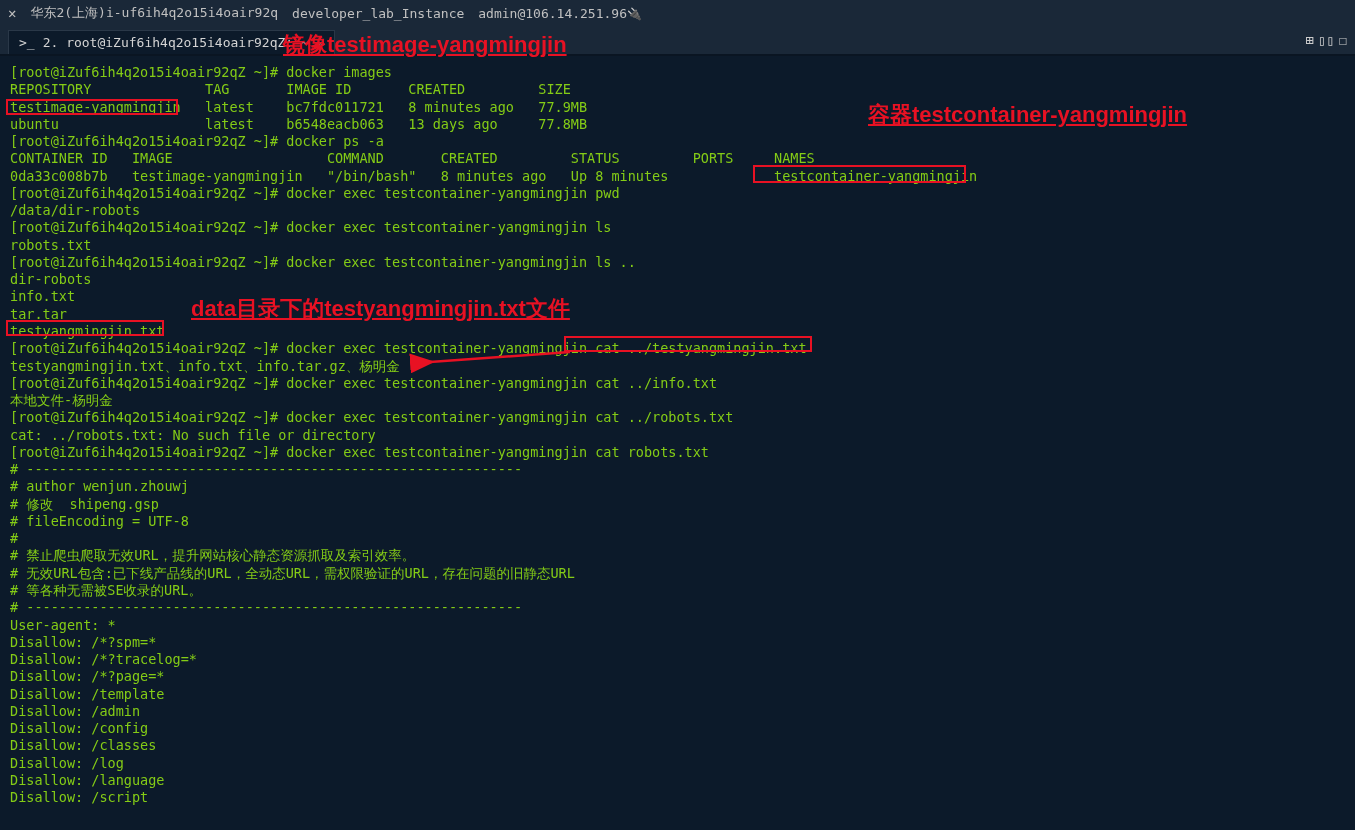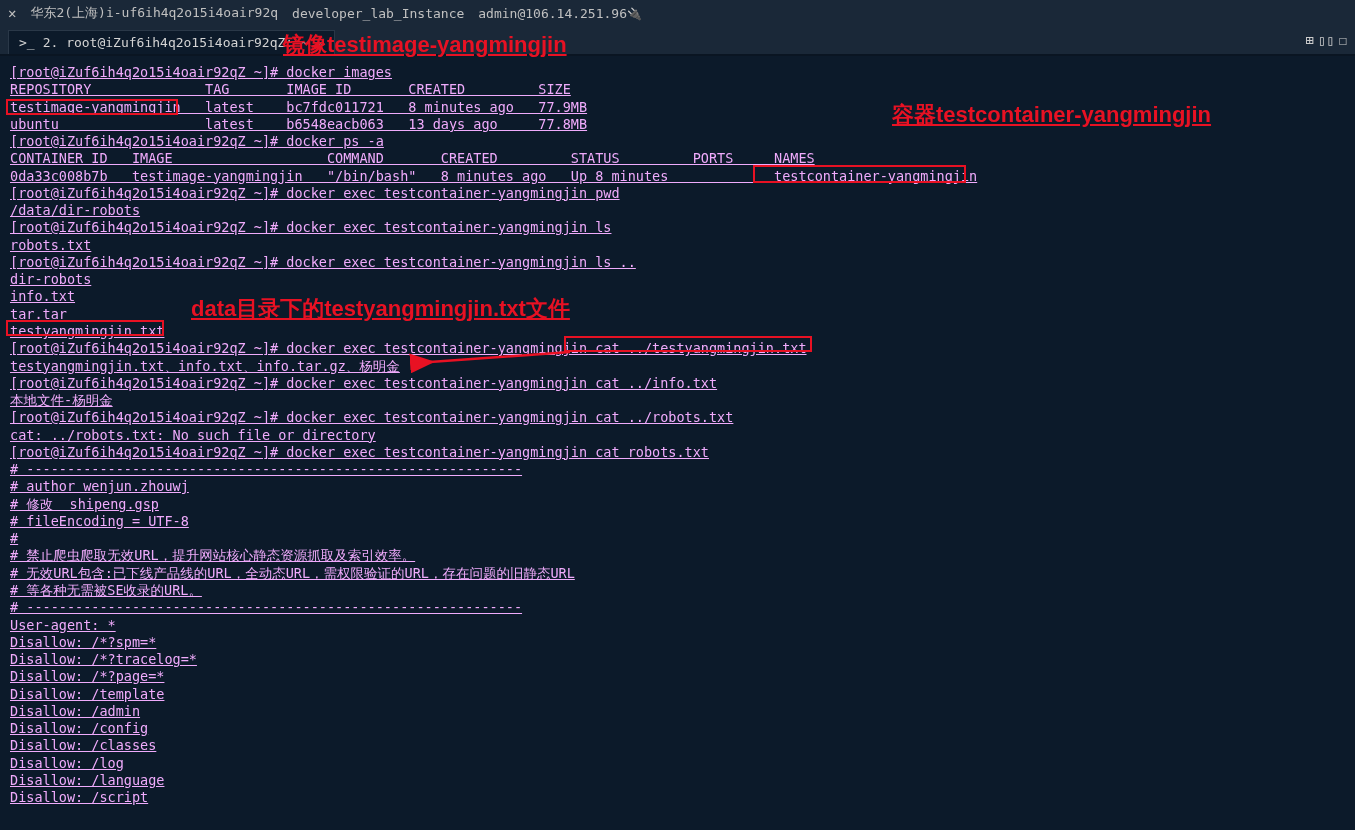--- a/index.html
+++ b/index.html
@@ -53,23 +53,22 @@
       display: flex;
       gap: 4px;
       color: #ccc;
       font-size: 14px;
     }
     .tab-right-icons span { cursor: pointer; }
     .terminal {
       padding: 8px 10px;
       line-height: 1.28;
       white-space: pre;
-      color: #f0abfc;
+      color: #84cc16;
       position: relative;
-      text-decoration: underline;
     }
     .annotation {
       position: absolute;
       color: #e81123;
       font-family: "SimSun","Microsoft YaHei",sans-serif;
       font-weight: bold;
       font-size: 22px;
       z-index: 10;
       text-decoration: underline;
     }
@@ -148,21 +147,21 @@
 <span>Disallow: /*?page=*</span>
 <span>Disallow: /template</span>
 <span>Disallow: /admin</span>
 <span>Disallow: /config</span>
 <span>Disallow: /classes</span>
 <span>Disallow: /log</span>
 <span>Disallow: /language</span>
 <span>Disallow: /script</span></div>
 
 <div class="annotation" style="left:283px; top:30px;">镜像testimage-yangmingjin</div>
-<div class="annotation" style="left:892px; top:100px;">容器testcontainer-yangmingjin</div>
+<div class="annotation" style="left:868px; top:100px;">容器testcontainer-yangmingjin</div>
 <div class="annotation" style="left:191px; top:294px;">data目录下的testyangmingjin.txt文件</div>
 
 <div class="redbox" style="left:6px; top:99px; width:172px; height:16px;"></div>
 <div class="redbox" style="left:753px; top:165px; width:213px; height:18px;"></div>
 <div class="redbox" style="left:6px; top:320px; width:158px; height:16px;"></div>
 <div class="redbox" style="left:564px; top:336px; width:248px; height:16px;"></div>
 
 <div class="arrow" style="left:420px; top:350px;">
   <svg width="160" height="30">
     <defs>

